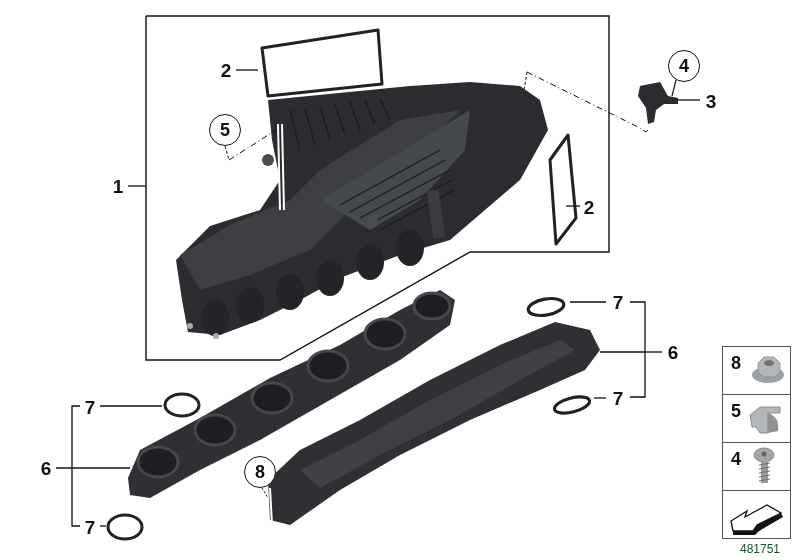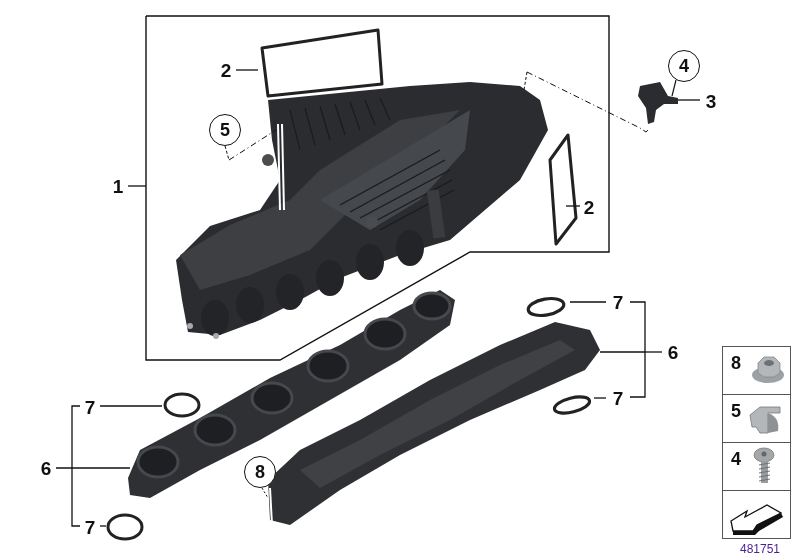--- a/index.html
+++ b/index.html
@@ -5,21 +5,21 @@
   html,body{margin:0;padding:0;background:#fff;}
   body{width:800px;height:560px;position:relative;overflow:hidden;font-family:"Liberation Sans",sans-serif;}
   #stage{position:absolute;left:0;top:0;width:800px;height:560px;}
   .callout{position:absolute;font-weight:bold;font-size:19px;color:#111;line-height:1;transform:translate(-50%,-50%);}
   .circle{position:absolute;width:30px;height:30px;border:1.6px solid #111;border-radius:50%;background:#fff;display:flex;align-items:center;justify-content:center;font-weight:bold;font-size:18px;color:#111;transform:translate(-50%,-50%);}
   .legend{position:absolute;left:722px;top:346px;width:69px;}
   .lcell{position:relative;width:67px;height:47px;border:1px solid #555;border-bottom:none;background:#fff;}
   .lcell:last-child{border-bottom:1px solid #555;}
   .lnum{position:absolute;left:8px;top:6px;font-weight:bold;font-size:18px;color:#111;}
   .lart{position:absolute;right:4px;top:4px;}
-  .figno{position:absolute;left:740px;top:542px;font-size:12px;color:#4c1d95;}
+  .figno{position:absolute;left:740px;top:542px;font-size:12px;color:#14532d;}
 </style>
 </head>
 <body>
 
 <div id="stage">
   <svg width="800" height="560" viewBox="0 0 800 560" style="position:absolute;left:0;top:0;">
 
     <polyline points="146,16 609,16 609,252 470,252 280,360 146,360 146,16" fill="none" stroke="#111" stroke-width="1.4"></polyline>
     <line x1="128" y1="186" x2="146" y2="186" stroke="#111" stroke-width="1.3"></line>
 

